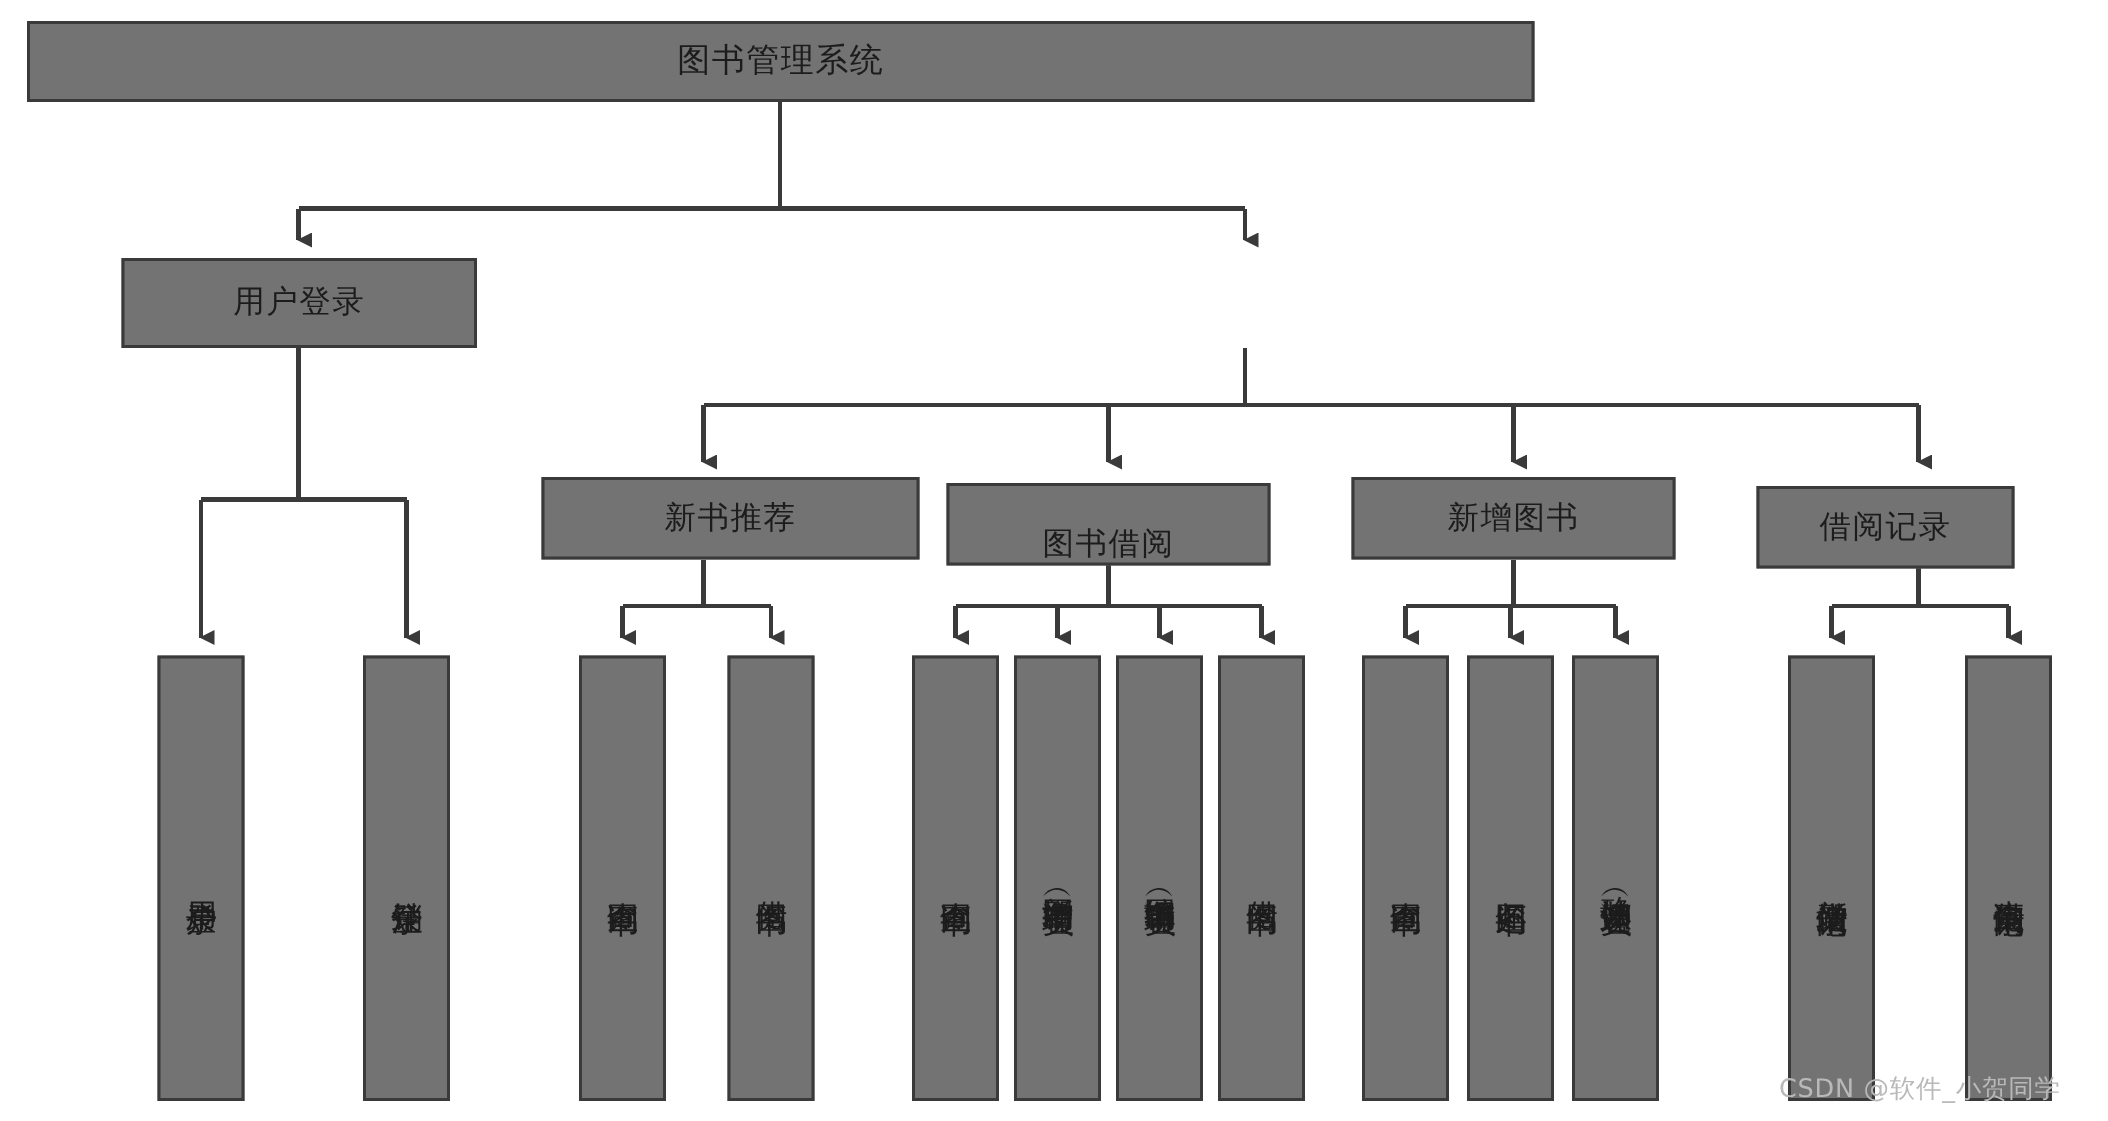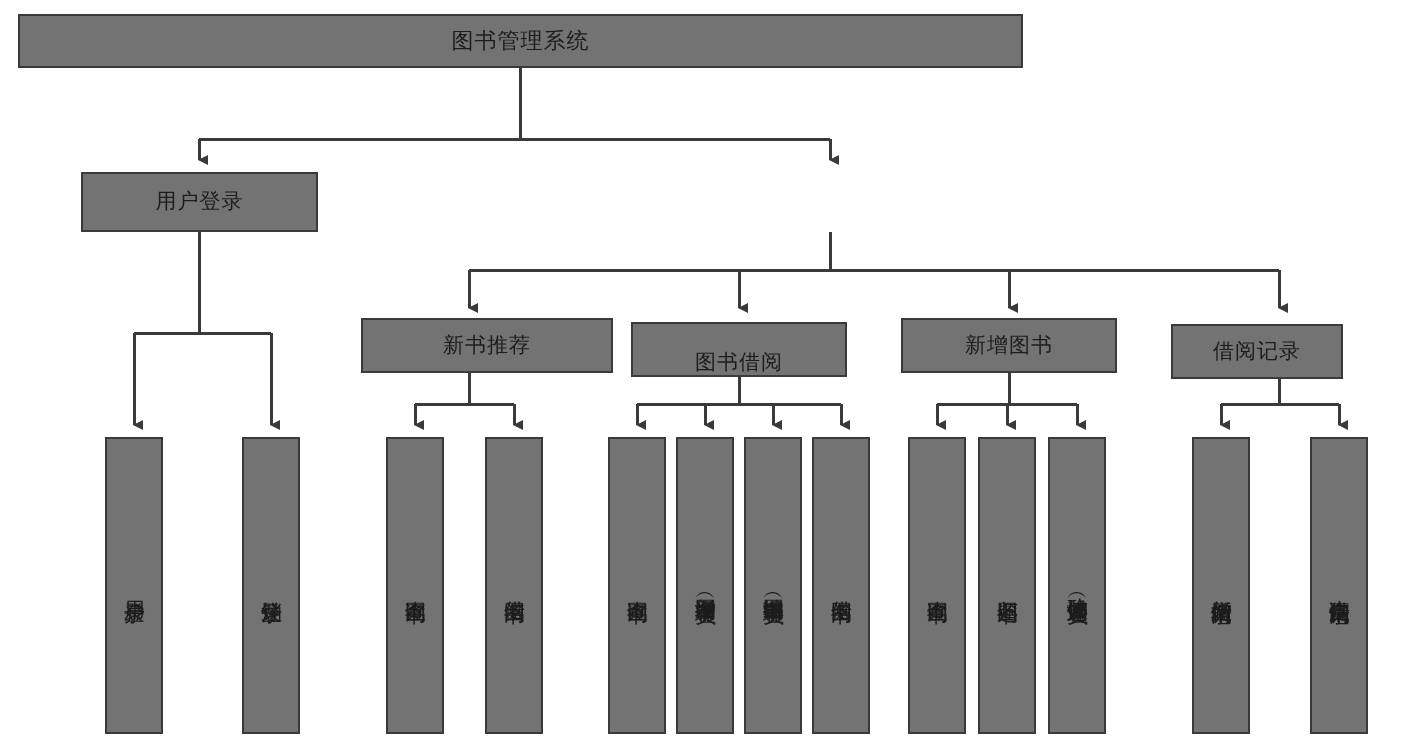--- a/index.html
+++ b/index.html
@@ -180,14 +180,15 @@
     <span>确认归还（管理员）</span>
   </div>
 
   <div class="node vertical" style="left:1192px; top:437px; width:58px; height:297px;">
     <span>新增借阅记录</span>
   </div>
   <div class="node vertical" style="left:1310px; top:437px; width:58px; height:297px;">
     <span>查询借阅记录</span>
   </div>
 
+  <div id="watermark">CSDN @软件_小贺同学</div>
 
 </div>
 
 </body></html>

